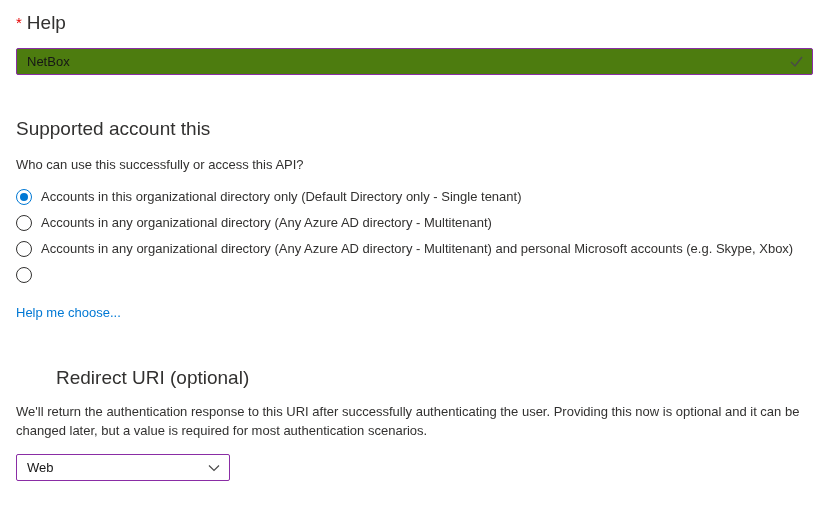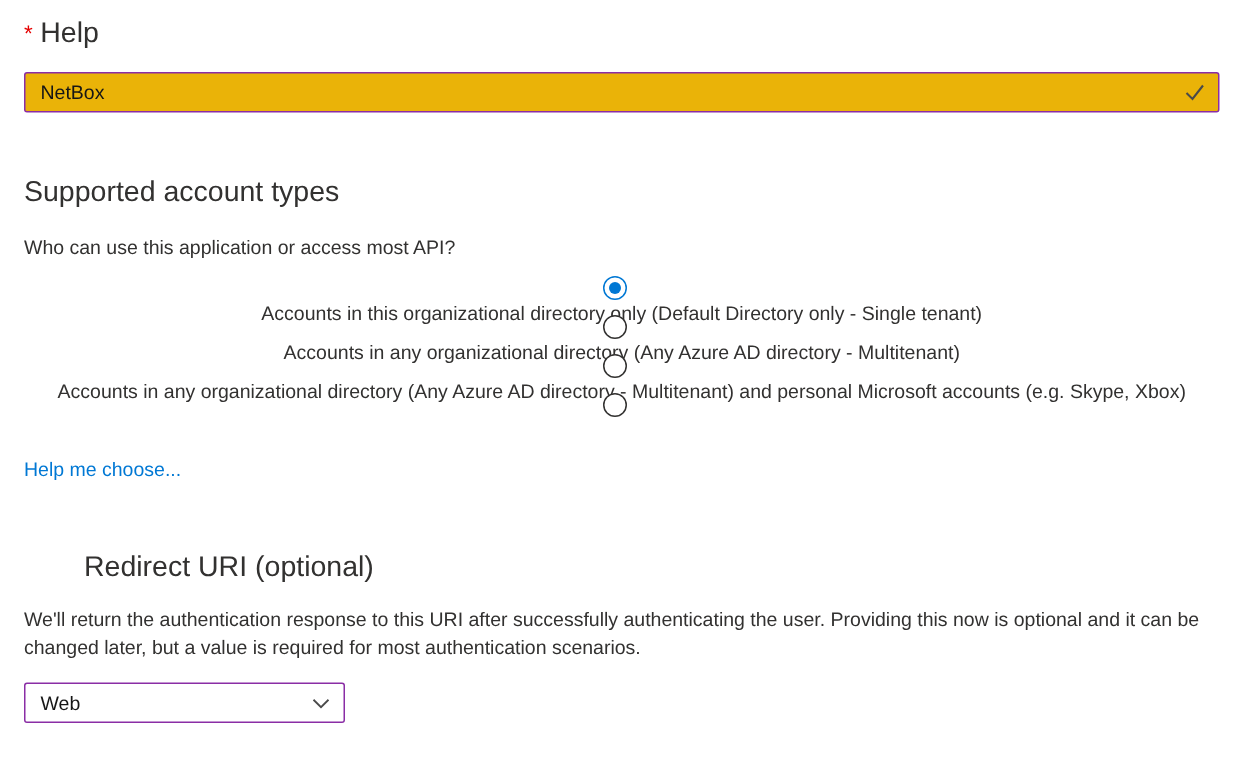--- a/index.html
+++ b/index.html
@@ -35,40 +35,39 @@
   }
   .text-input {
     width: 100%; height: 100%;
     border: 1px solid #8a2da5;
     border-radius: 2px;
     padding: 0 28px 0 10px;
     font-family: "Liberation Sans", sans-serif;
     font-size: 13px;
     color: #161616;
     outline: none;
-    background: #eab308;
+    background: #4d7c0f;
   }
   .valid-check {
     position: absolute;
     right: 9px; top: 6px;
     width: 15px; height: 15px;
     pointer-events: none;
   }
 
   .gap-lg { margin-top: 41px; }
 
   .question { font-size: 13px; line-height: 18px; margin-top: 14px; }
 
   .radio-group { margin-top: 10px; }
   .radio-row {
     display: flex;
     align-items: center;
     height: 26px;
     cursor: pointer;
-    flex-direction: column;
   }
   .radio-circle {
     flex: 0 0 auto;
     width: 16px; height: 16px;
     border-radius: 50%;
     border: 1px solid #323130;
     margin-right: 9px;
     position: relative;
     background: #fff;
   }
@@ -136,22 +135,22 @@
     <span class="required-star">*</span><span>Help</span>
   </div>
   <div class="input-wrap">
     <input class="text-input" type="text" value="NetBox" style="">
     <svg class="valid-check" viewBox="0 0 15 15">
       <polyline points="2,8 6,12 13,3" fill="none" stroke="#4a4a4a" stroke-width="1.4"></polyline>
     </svg>
   </div>
 
   
-  <div class="section-title gap-lg">Supported account types</div>
-  <div class="question">Who can use this application or access most API?</div>
+  <div class="section-title gap-lg">Supported account this</div>
+  <div class="question">Who can use this successfully or access this API?</div>
 
   <div class="radio-group">
     <div class="radio-row selected">
       <span class="radio-circle"></span>
       <span class="radio-label">Accounts in this organizational directory only (Default Directory only - Single tenant)</span>
     </div>
     <div class="radio-row">
       <span class="radio-circle"></span>
       <span class="radio-label">Accounts in any organizational directory (Any Azure AD directory - Multitenant)</span>
     </div>

